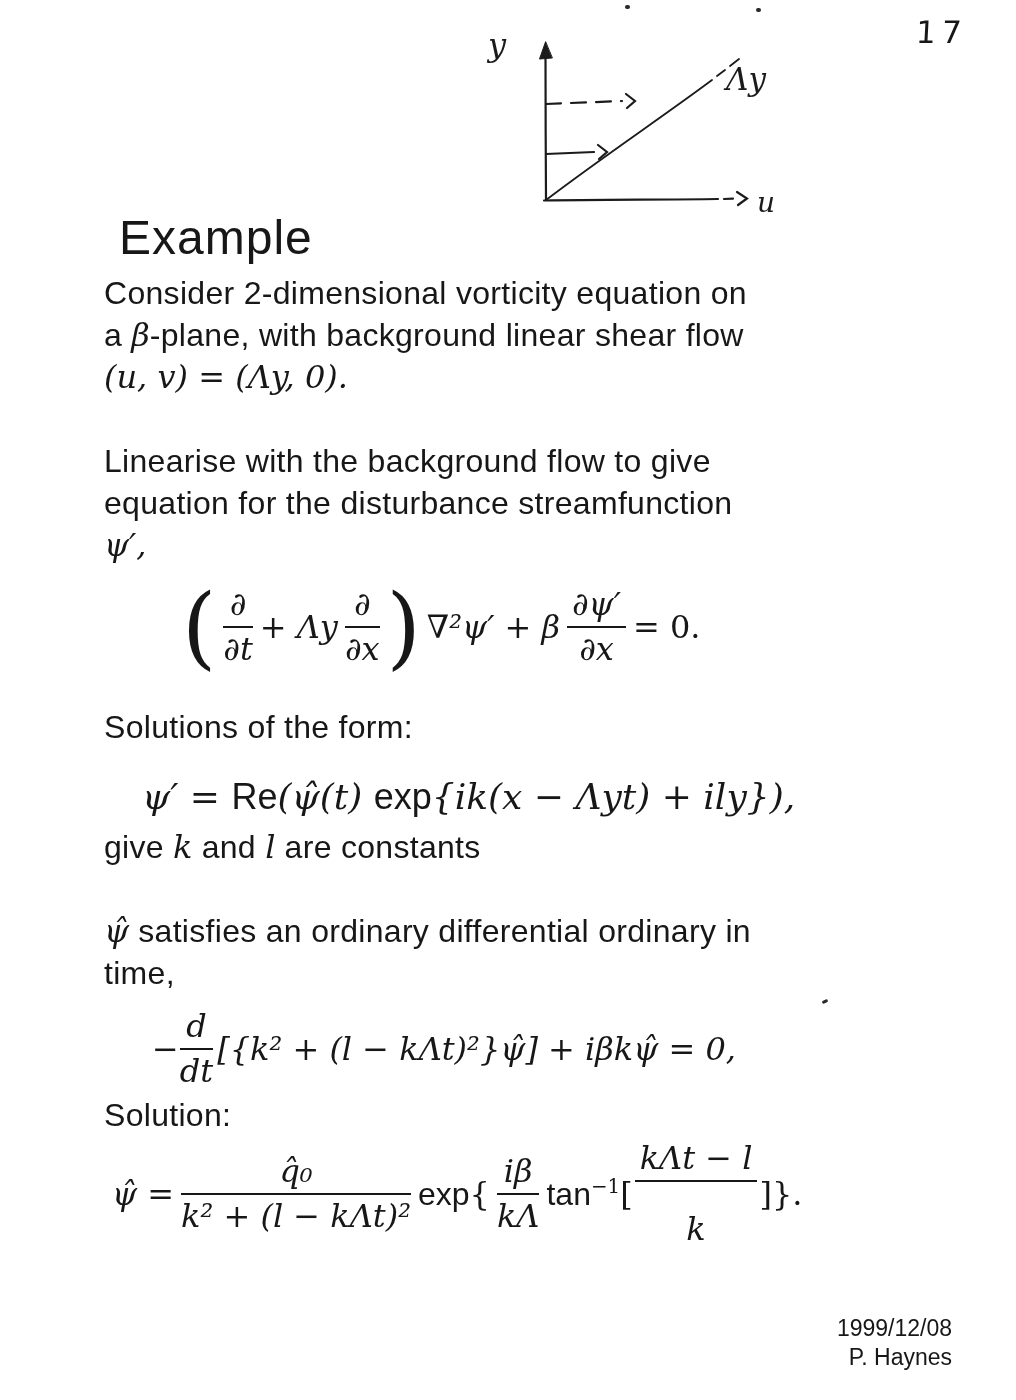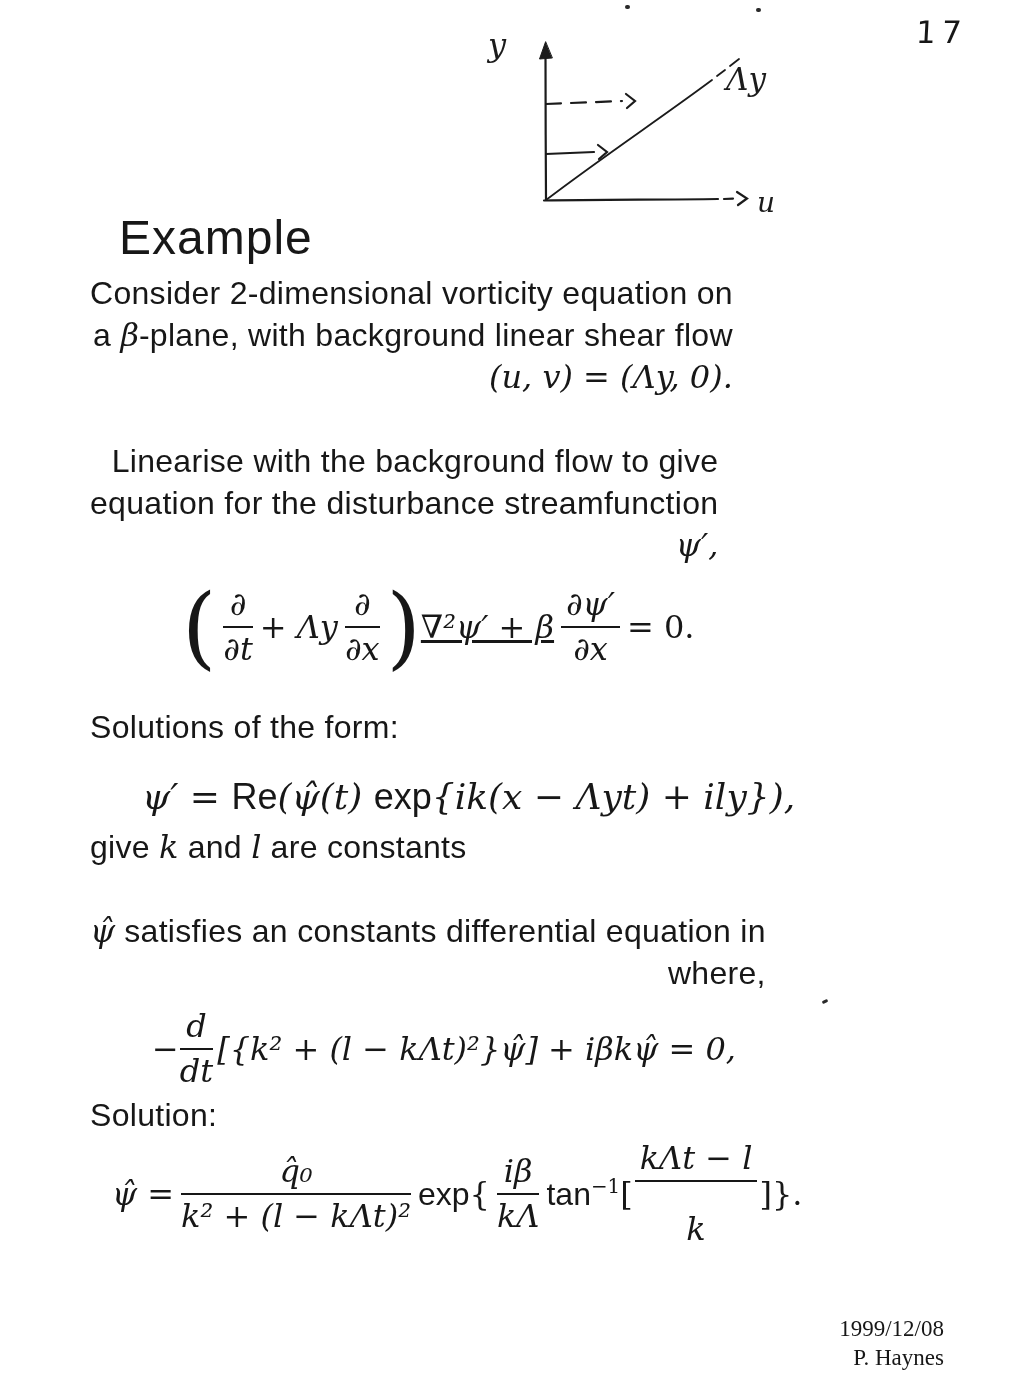--- a/index.html
+++ b/index.html
@@ -10,22 +10,22 @@
   }
   .page-number{
     position:absolute;left:916px;top:14px;font-size:31px;font-weight:400;
     letter-spacing:6px;font-family:"DejaVu Sans",sans-serif;transform:skewX(-3deg);
   }
   .title{
     position:absolute;left:103px;top:194px;margin:16px;font-size:48px;
     font-weight:400;letter-spacing:1px;
   }
   .body-text{
-    position:absolute;left:90px;margin:0;font-size:32px;line-height:42px;
-    letter-spacing:0.3px;white-space:pre;text-align:right;
+    position:absolute;left:104px;margin:0;font-size:32px;line-height:42px;
+    letter-spacing:0.3px;white-space:pre;
   }
   .math{font-family:"DejaVu Serif",serif;font-style:italic;letter-spacing:0;}
   .mu{font-family:"DejaVu Serif",serif;font-style:normal;letter-spacing:0;}
   .op{font-family:"Liberation Sans",sans-serif;font-style:normal;letter-spacing:0;}
   .eq{
     position:absolute;display:flex;align-items:center;
     font-family:"DejaVu Serif",serif;font-style:italic;font-size:32px;
     white-space:pre;
   }
   .eq-inline{
@@ -35,22 +35,22 @@
   .grp{white-space:pre;}
   .frac{
     display:inline-flex;flex-direction:column;align-items:center;
     vertical-align:middle;margin:0 7px;line-height:1.15;
   }
   .frac .num{border-bottom:2px solid #171717;align-self:stretch;text-align:center;padding:0 5px 3px;}
   .frac .den{padding-top:3px;text-align:center;}
   .bigp{font-style:normal;font-size:88px;line-height:0;font-weight:400;transform:scaleY(1.02);}
   sup{font-size:0.62em;}
   .footer{
-    position:absolute;right:72px;top:1314px;text-align:right;
-    font-family:Liberation Serif, serif;font-size:23px;line-height:29px;
+    position:absolute;right:64px;top:1314px;text-align:right;
+    font-family:Liberation Sans, sans-serif;font-size:23px;line-height:29px;
   }
   .speck{position:absolute;width:5px;height:4px;background:#2a2a2a;border-radius:2px;}
   svg text{font-family:"DejaVu Serif",serif;font-style:italic;fill:#1b1b1b;}
 </style>
 </head>
 <body>
 
 <div class="page">
 
   <div class="speck" style="left:625px;top:5px;"></div>
@@ -83,32 +83,32 @@
   <p class="body-text" style="top:272px;"><span>Consider 2-dimensional vorticity equation on</span><br><span>a </span><span class="math">β</span><span>-plane, with background linear shear flow</span><br><span class="math">(u, v) = (Λy, 0).</span></p>
 
   <p class="body-text" style="top:440px;"><span>Linearise with the background flow to give</span><br><span>equation for the disturbance streamfunction</span><br><span class="math">ψ′,</span></p>
 
   <div class="eq" style="left:182px;top:586px;">
     <span class="bigp">(</span>
     <span class="frac"><span class="num">∂</span><span class="den">∂t</span></span>
     <span>+ Λy</span>
     <span class="frac"><span class="num">∂</span><span class="den">∂x</span></span>
     <span class="bigp">)</span>
-    <span style="text-decoration:underline;">∇²ψ′ + β</span>
+    <span style="margin-left:6px;">∇²ψ′ + β</span>
     <span class="frac"><span class="num">∂ψ′</span><span class="den">∂x</span></span>
     <span class="mu">= 0.</span>
   </div>
 
   <p class="body-text" style="top:706px;">Solutions of the form:</p>
 
   <div class="eq-inline" style="left:142px;top:776px;"><span>ψ′ = </span><span class="op">Re</span><span>(ψ̂(t) </span><span class="op">exp</span><span>{ik(x − Λyt) + ily}),</span></div>
 
   <p class="body-text" style="top:826px;"><span>give </span><span class="math">k</span><span> and </span><span class="math">l</span><span> are constants</span></p>
 
-  <p class="body-text" style="top:910px;"><span class="math">ψ̂</span><span> satisfies an constants differential equation in</span><br><span>where,</span></p>
+  <p class="body-text" style="top:910px;"><span class="math">ψ̂</span><span> satisfies an ordinary differential ordinary in</span><br><span>time,</span></p>
 
   <div class="eq" style="left:152px;top:1008px;">
     <span>−</span>
     <span class="frac" style="margin:0 4px 0 1px;"><span class="num">d</span><span class="den">dt</span></span>
     <span>[{k² + (l − kΛt)²}ψ̂] + iβkψ̂ = 0,</span>
   </div>
 
   <p class="body-text" style="top:1094px;">Solution:</p>
 
   <div class="eq" style="left:112px;top:1140px;">

